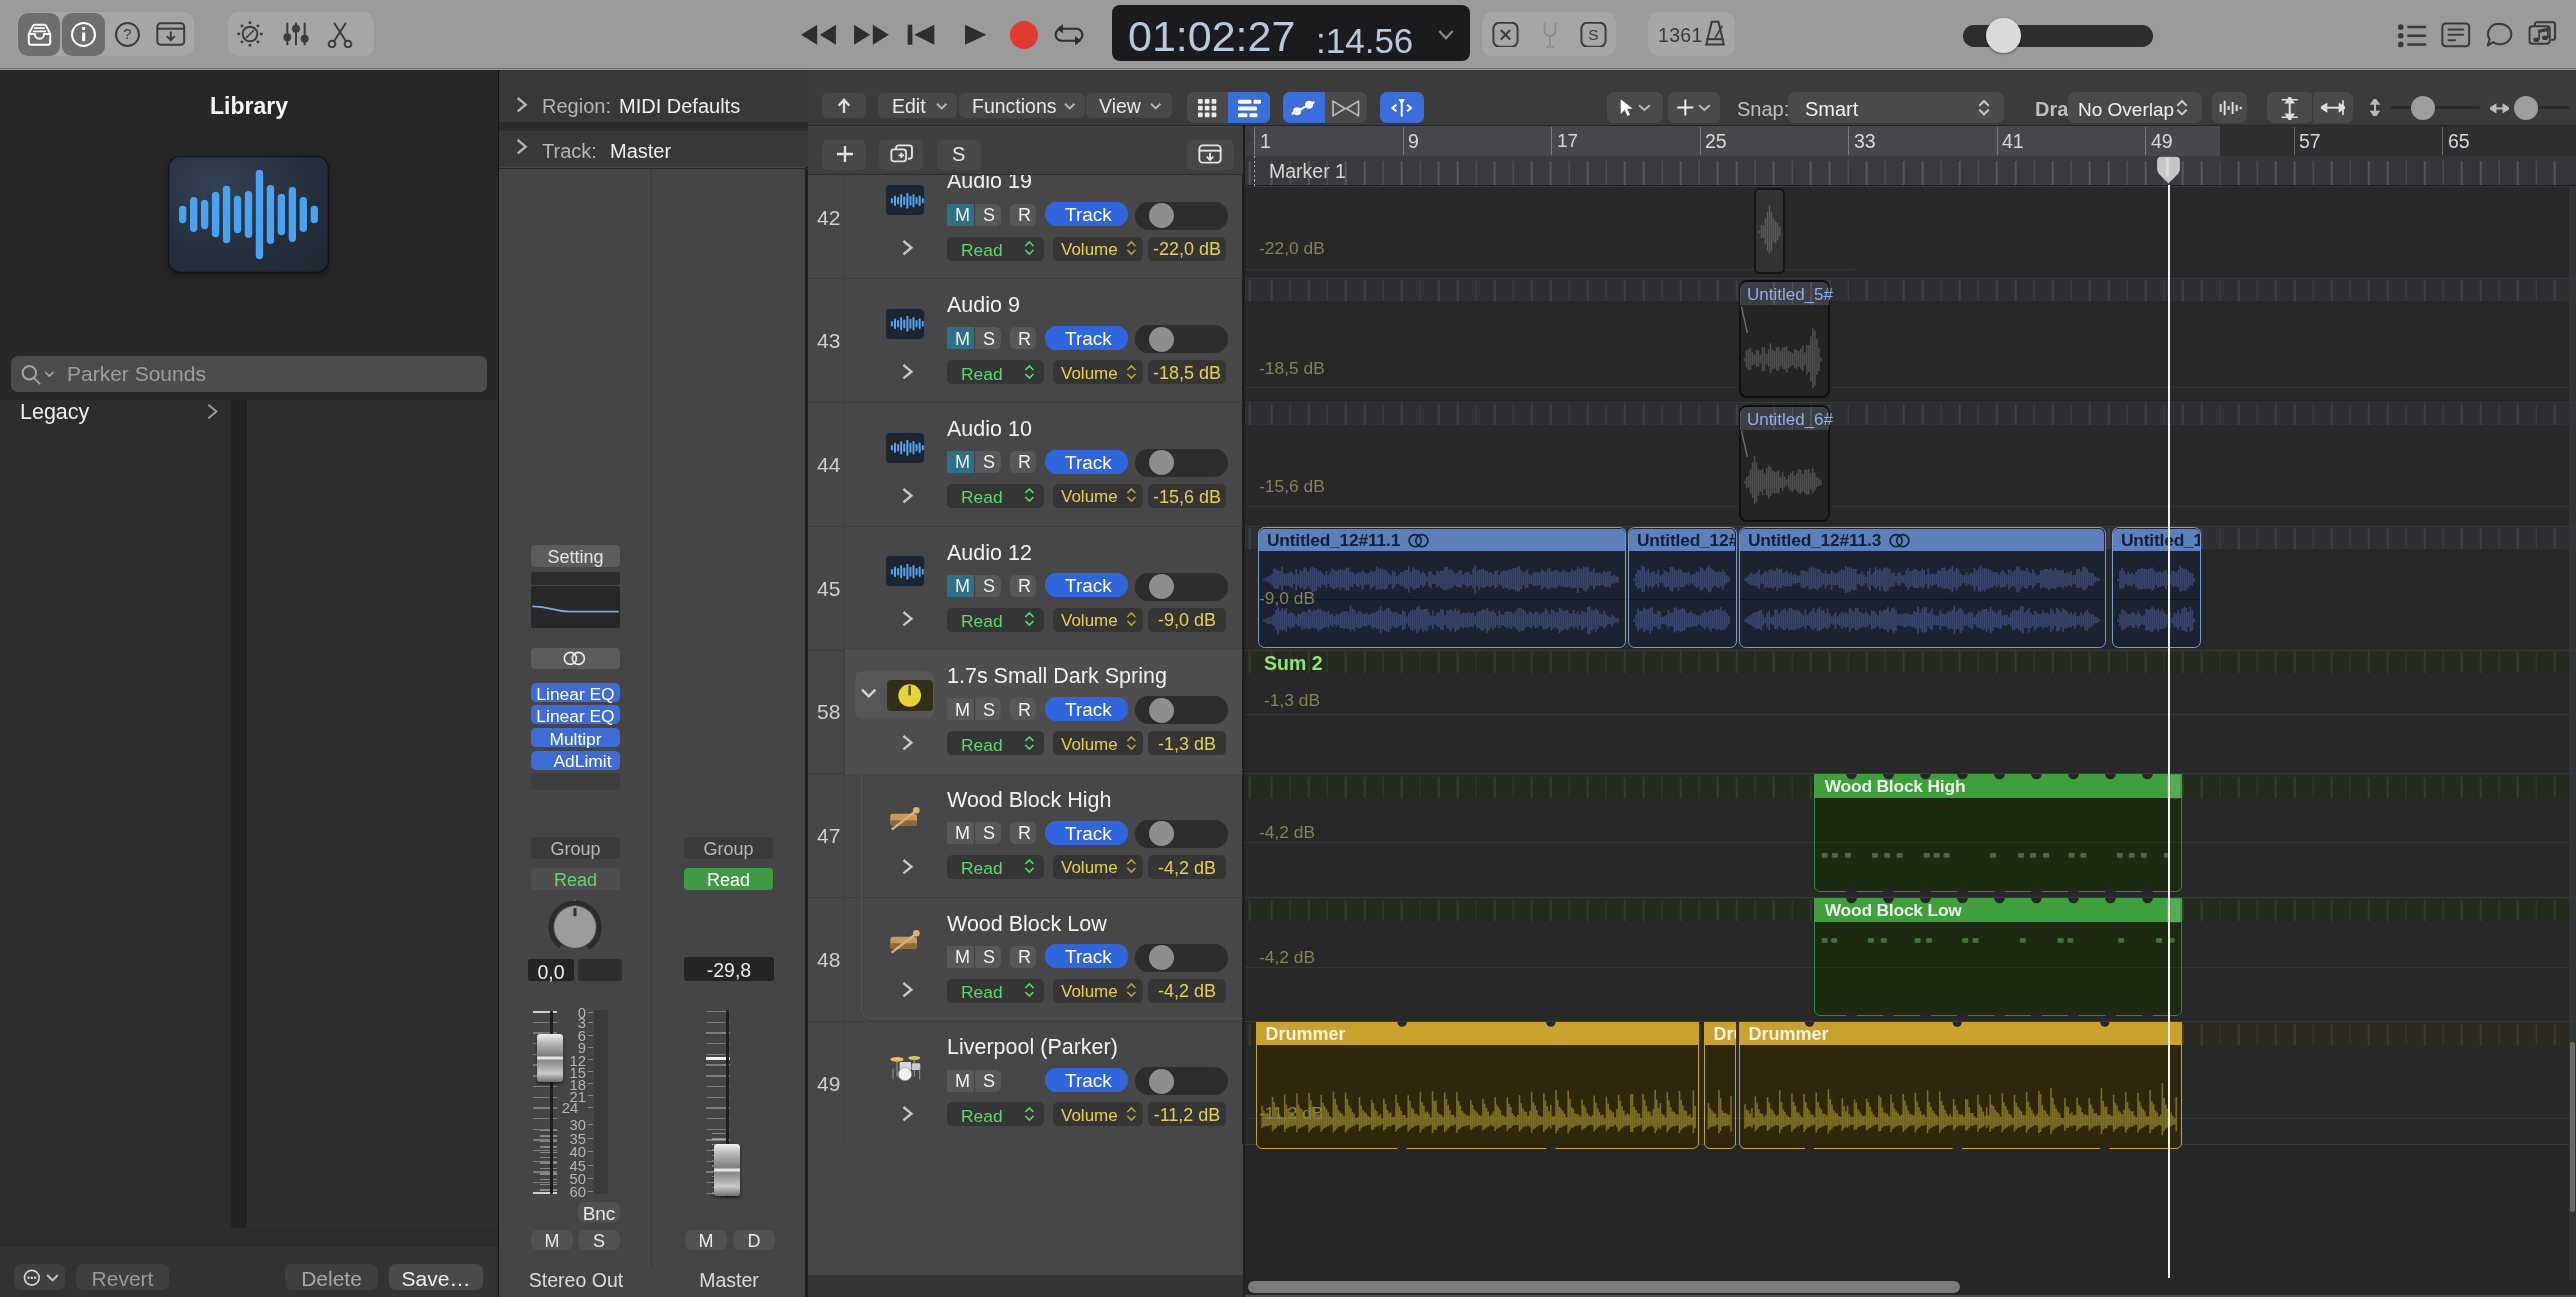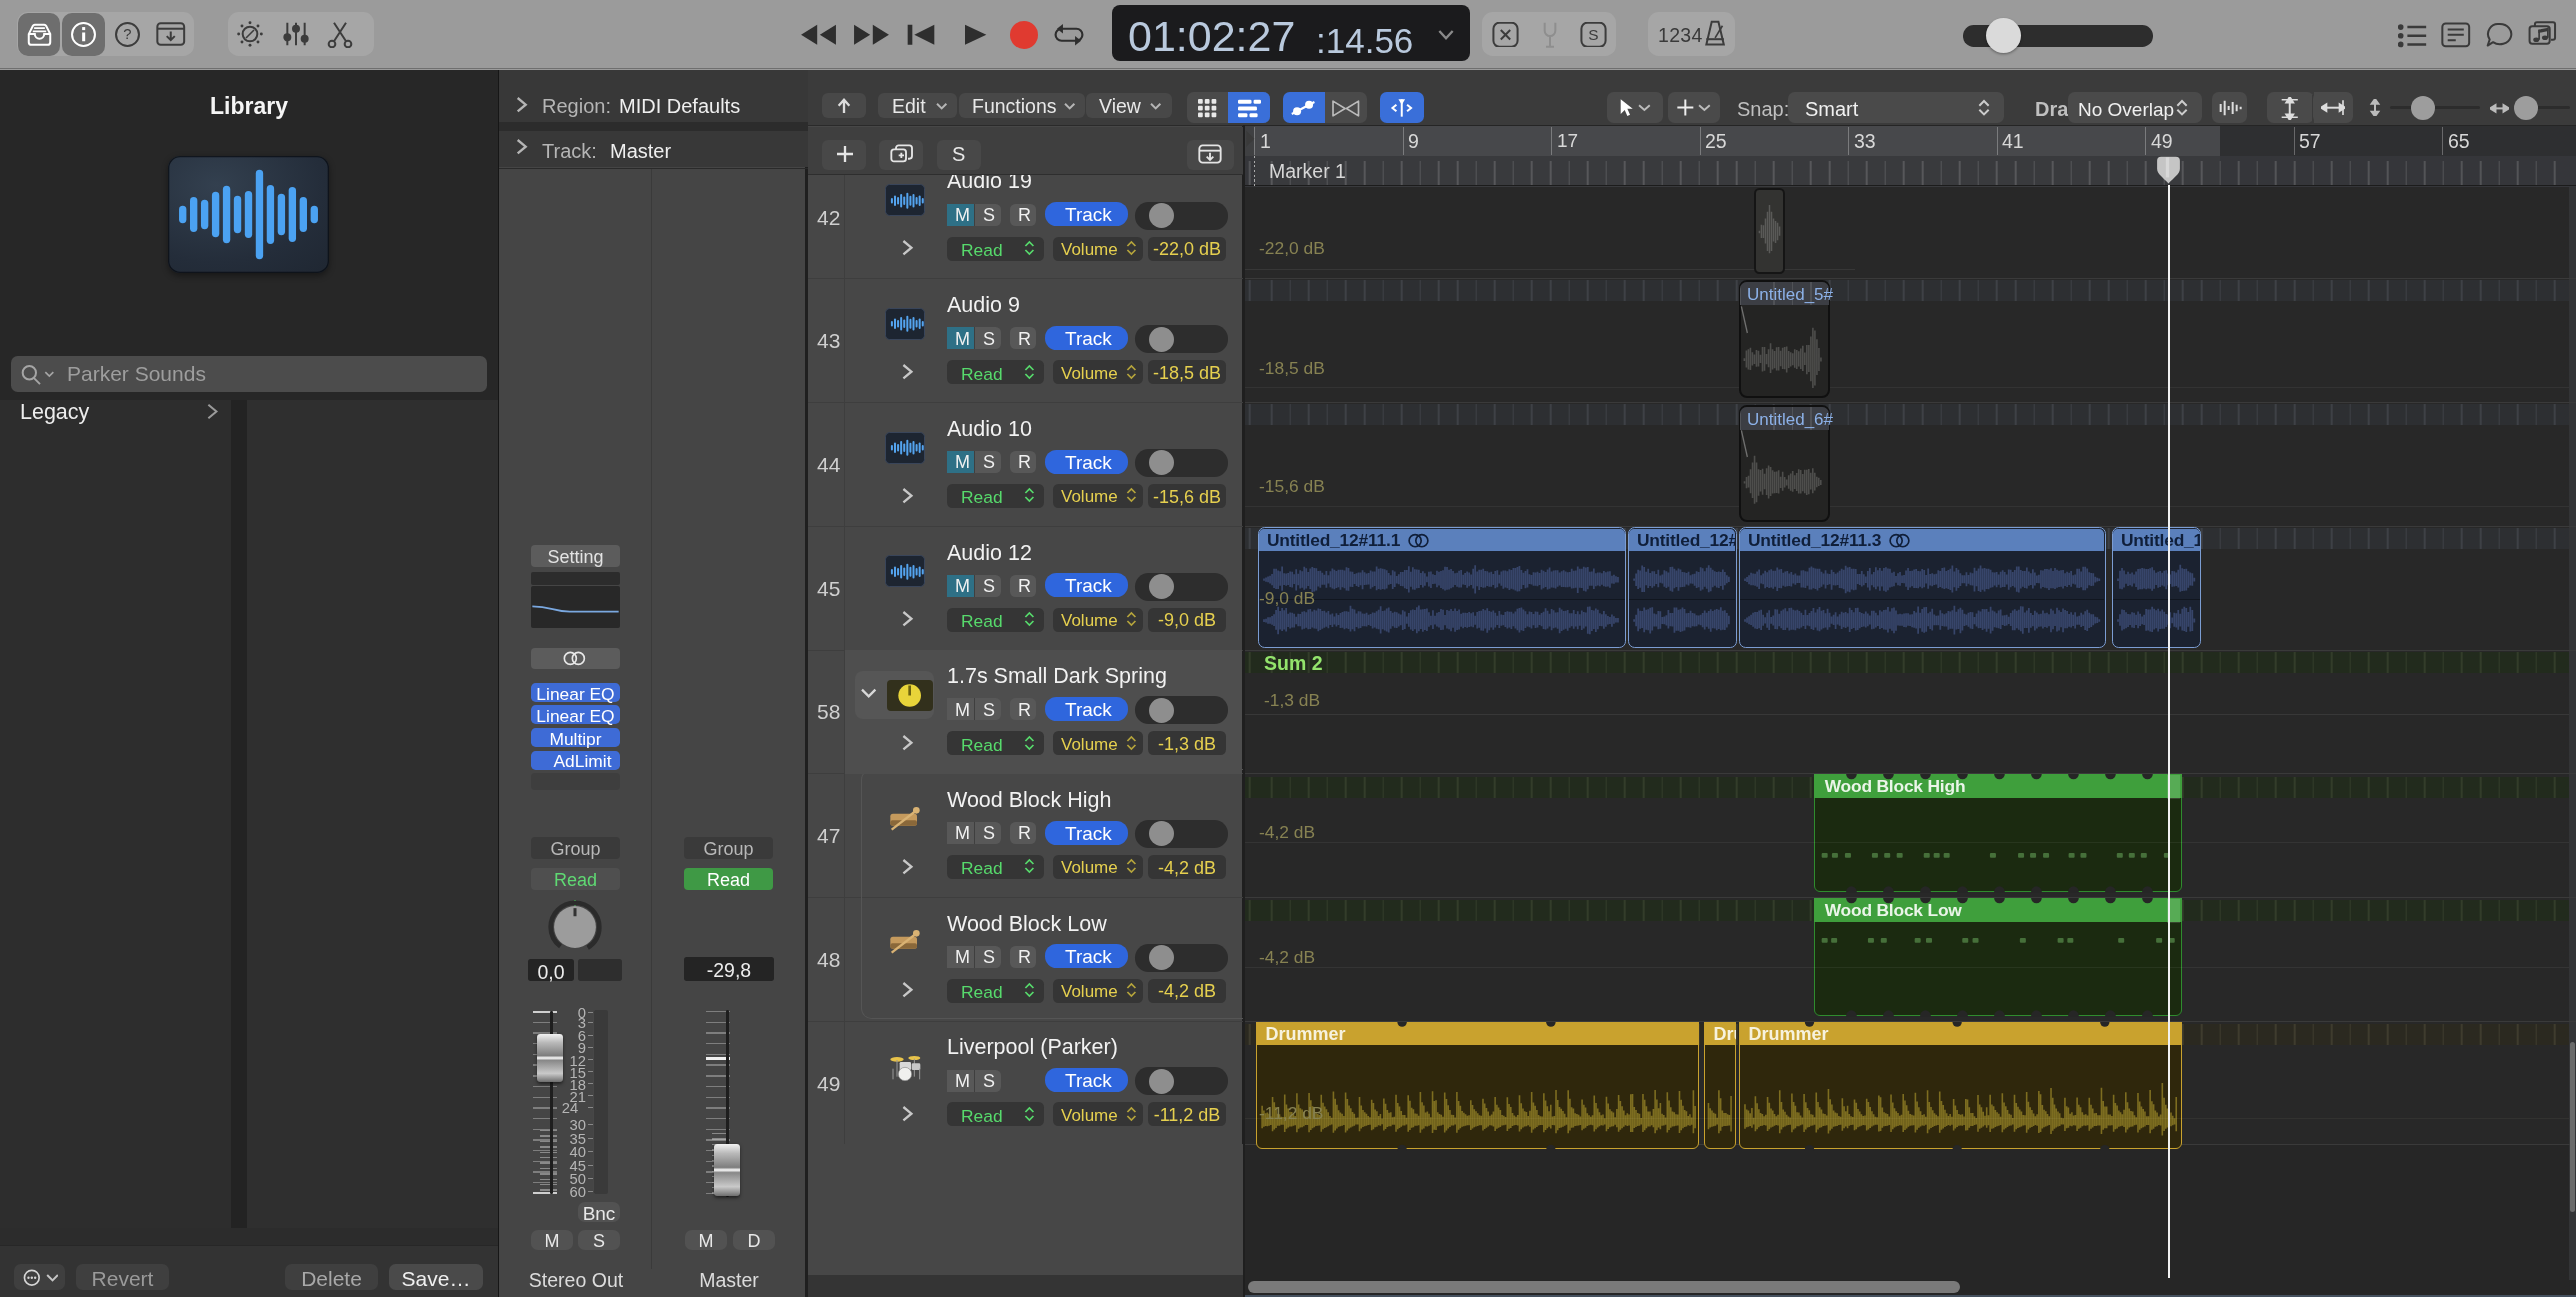--- a/index.html
+++ b/index.html
@@ -1092,21 +1092,21 @@
       <path d="M10 4 V16 a8 8 0 0 0 16 0 V4 M18 24 V40 M12 40 h12"></path>
     </g>
   </svg>
 <svg style="position:absolute;left:1580px;top:21.5px" width="27" height="25.5" viewBox="0 0 40 38">
     <g stroke="#3c3c3c" stroke-width="3" fill="none">
       <rect x="2" y="1" width="36" height="36" rx="9"></rect>
     </g>
     <text x="20" y="27" text-anchor="middle" font-size="23" fill="#3c3c3c" font-family="Liberation Sans">S</text>
   </svg>
 <div style="position:absolute;left:1648px;top:12px;width:87px;height:44px;background:#a6a6a6;border-radius:10.7px;"></div>
-<div style="position:absolute;left:1658px;top:24px;font-size:19.5px;color:#3a3a3a;font-weight:normal;white-space:nowrap;letter-spacing:0.3px;">1234</div>
+<div style="position:absolute;left:1658px;top:24px;font-size:19.5px;color:#3a3a3a;font-weight:normal;white-space:nowrap;letter-spacing:0.3px;">1361</div>
 <svg style="position:absolute;left:1701px;top:19px" width="29.5" height="31" viewBox="0 0 44 46">
     <g stroke="#3c3c3c" stroke-width="3" fill="none">
       <path d="M16 4 h10 l8 34 h-26 Z"></path>
       <path d="M8 30 h26"></path>
       <path d="M21 28 L32 10" stroke-width="2.5"></path>
     </g>
   </svg>
 <div style="position:absolute;left:1963px;top:25px;width:190px;height:21.5px;background:#2d2d2d;border-radius:10.7px;"></div>
 <div style="position:absolute;left:1986px;top:18px;width:35px;height:35px;border-radius:50%;background:#dadada;box-shadow:0 1.3px 2.7px rgba(0,0,0,0.35);"></div>
 <svg style="position:absolute;left:2398px;top:23px" width="29.5" height="25.5" viewBox="0 0 44 38">

